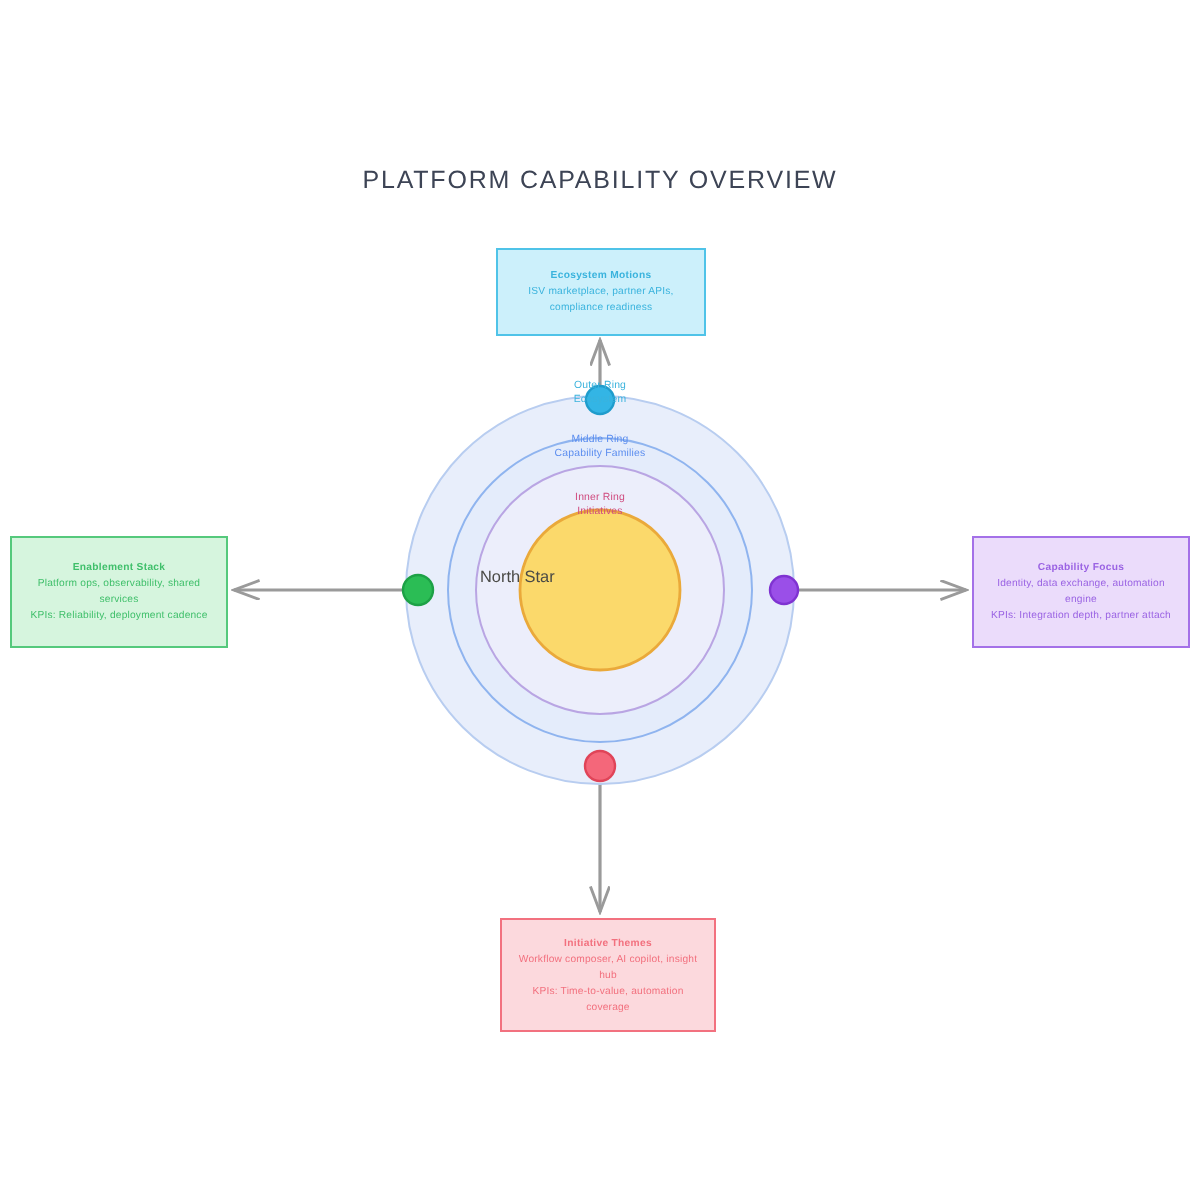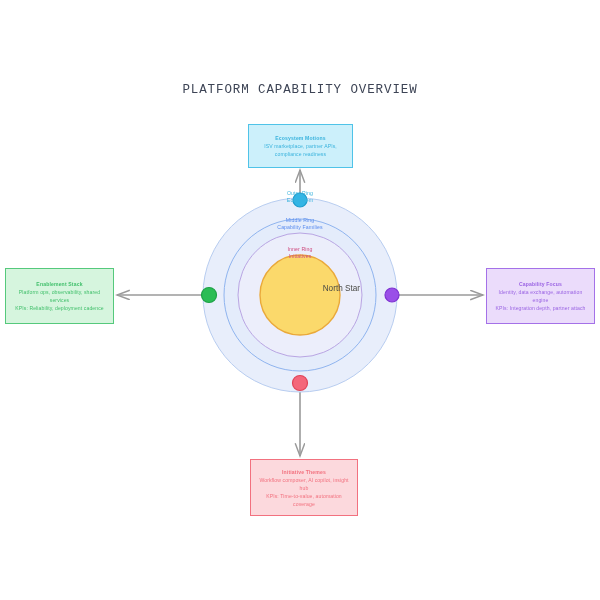--- a/index.html
+++ b/index.html
@@ -22,21 +22,21 @@
   }
   .title {
     position: absolute;
     left: 0;
     top: 83px;
     width: 600px;
     text-align: center;
     font-size: 12.5px;
     letter-spacing: 0.9px;
     color: #3d4455;
-    font-family: Liberation Mono, monospace;
+    font-family: Liberation Sans, sans-serif;
   }
 
   
   .callout {
     position: absolute;
     box-sizing: border-box;
     border-width: 1px;
     border-style: solid;
     display: flex;
     flex-direction: column;
@@ -97,21 +97,21 @@
   }
   #label-outer { left: 240px; top: 190px; color: #3ab3dd; }
   #label-middle { left: 240px; top: 217px; color: #5b8def; }
   #label-inner { left: 240px; top: 246px; color: #cf4a7e; }
 
   .core-label {
     position: absolute;
     left: 240px;
     top: 283px;
     width: 120px;
-    text-align: right;
+    text-align: left;
     font-size: 8.2px;
     line-height: 12px;
     color: #4a4a46;
   }
 </style>
 </head>
 <body>
 
 <svg id="canvas" viewBox="0 0 600 600">
   <defs>

